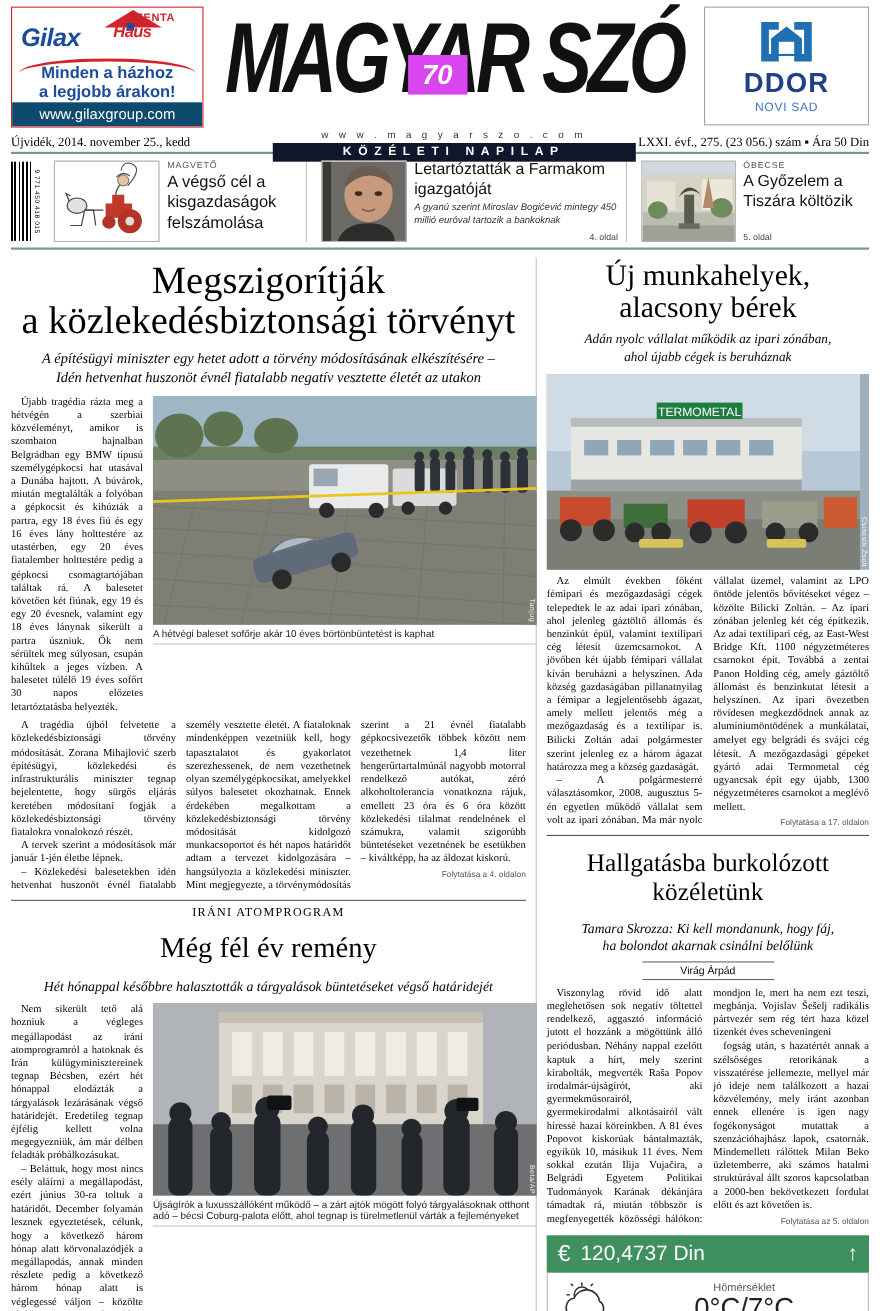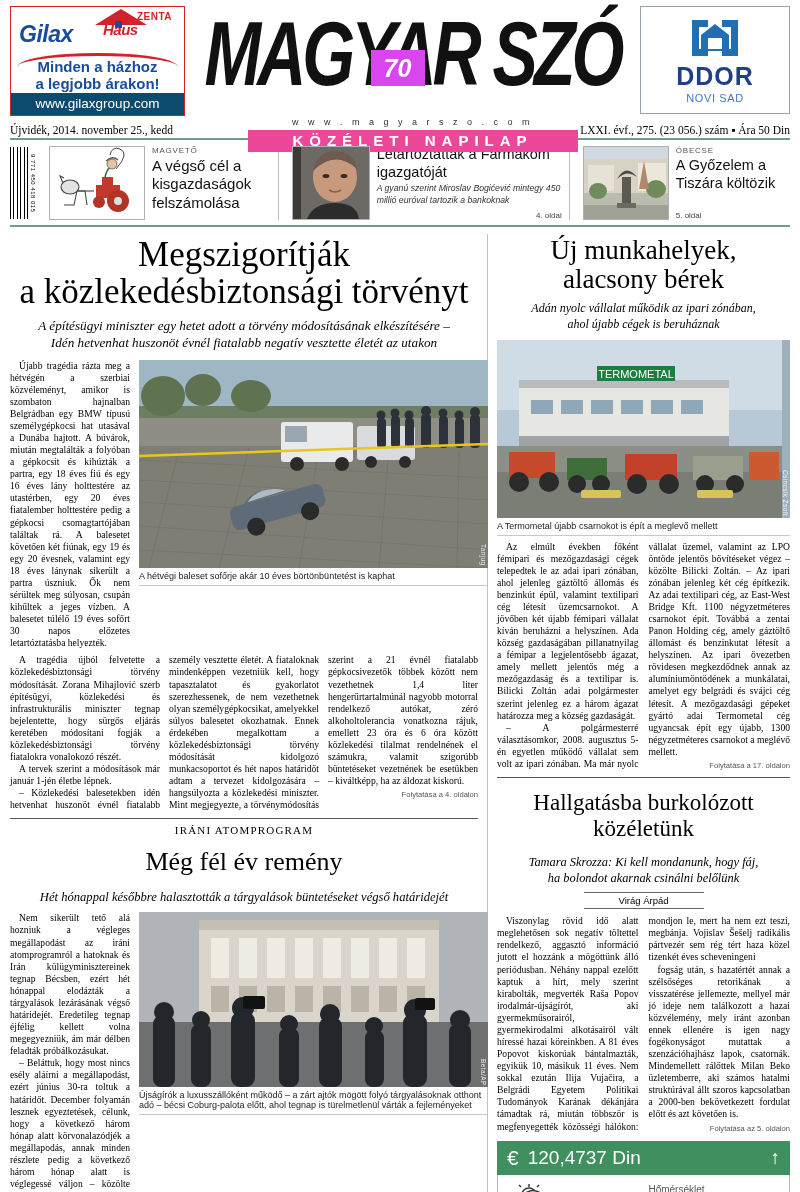--- a/index.html
+++ b/index.html
@@ -14,21 +14,21 @@
 
   
   .masthead{display:flex;align-items:flex-start;height:128px;padding-top:6px;box-sizing:border-box;}
   .ad-gilax{width:175px;height:110px;border:1px solid #d2232a;box-sizing:border-box;
     display:flex;flex-direction:column;background:#fff;position:relative;overflow:hidden;}
   .gil-top{flex:0 0 46px;position:relative;}
   .gil-word{position:absolute;left:8px;top:14px;font-family:"Liberation Sans",sans-serif;
     font-weight:bold;font-size:23px;color:#1a4b9c;font-style:italic;letter-spacing:-.5px;}
   .gil-haus{position:absolute;left:92px;top:14px;font-family:"Liberation Sans",sans-serif;
     font-weight:bold;font-size:15px;color:#d2232a;font-style:italic;letter-spacing:-.5px;}
-  .gil-zenta{position:absolute;right:12px;top:4px;font-family:"Liberation Sans",sans-serif;
+  .gil-zenta{position:absolute;right:25px;top:4px;font-family:"Liberation Sans",sans-serif;
     font-weight:bold;font-size:10px;color:#d2232a;letter-spacing:.5px;}
   .gil-roof{position:absolute;left:84px;top:2px;width:0;height:0;
     border-left:26px solid transparent;border-right:26px solid transparent;border-bottom:16px solid #d2232a;}
   .gil-win{position:absolute;left:104px;top:14px;width:7px;height:7px;background:#1a4b9c;}
   .gil-swoosh{height:9px;position:relative;}
   .gil-swoosh:after{content:"";position:absolute;left:6px;right:6px;top:0;height:14px;
     border-top:3px solid #d2232a;border-radius:50%/14px 14px 0 0;}
   .gil-mid{flex:1;display:flex;flex-direction:column;justify-content:center;align-items:center;
     font-family:"Liberation Sans",sans-serif;font-weight:bold;font-size:15px;color:#1a4b9c;line-height:1.12;}
   .gil-bot{background:#0c4a6e;color:#fff;font-family:"Liberation Sans",sans-serif;font-weight:normal;
@@ -37,22 +37,22 @@
   .logo-wrap{flex:1;display:flex;flex-direction:column;align-items:center;justify-content:flex-start;
     position:relative;padding-top:2px;}
   .logo-main{position:relative;font-family:"Liberation Sans",sans-serif;font-weight:bold;
     font-size:68px;letter-spacing:-4px;line-height:.92;color:#111;font-style:italic;
     transform:scaleY(1.33);transform-origin:top center;margin-top:4px;}
   .logo-70{position:absolute;left:calc(50% - 42px);top:44px;width:54px;height:36px;background:#d946ef;
     display:flex;align-items:center;justify-content:center;color:#fff;
     font-family:"Liberation Sans",sans-serif;font-weight:bold;font-size:25px;font-style:italic;z-index:3;}
   .logo-url{margin-top:42px;font-family:"Liberation Sans",sans-serif;font-size:9px;
     letter-spacing:3.5px;color:#333;}
-  .logo-strip{margin-top:3px;background:#ec4899;color:#fff;width:330px;text-align:center;
-    font-family:"Liberation Sans",sans-serif;font-size:15px;letter-spacing:6px;padding:2px 0 3px;font-weight:bold;}
+  .logo-strip{margin-top:3px;background:#0f172a;color:#fff;width:330px;text-align:center;
+    font-family:"Liberation Sans",sans-serif;font-size:11px;letter-spacing:6px;padding:2px 0 3px;font-weight:bold;}
 
   .ad-ddor{width:150px;height:108px;border:1px solid #9aa3ad;box-sizing:border-box;
     display:flex;flex-direction:column;align-items:center;justify-content:center;background:#fff;}
   .ddor-mark{width:52px;height:44px;position:relative;margin-bottom:4px;}
   .ddor-name{font-family:"Liberation Sans",sans-serif;font-weight:bold;font-size:25px;
     letter-spacing:1px;color:#1f3f87;line-height:1;}
   .ddor-sub{font-family:"Liberation Sans",sans-serif;font-size:11px;color:#3e79bf;
     letter-spacing:.6px;margin-top:3px;}
 
   .infoline{display:flex;align-items:flex-end;justify-content:space-between;
@@ -472,21 +472,20 @@
             <circle cx="238" cy="144" r="9" fill="#2b2b2b"></circle>
             <rect x="252" y="112" width="30" height="28" fill="#cc5a30"></rect>
           </g>
           <g fill="#d8c25a">
             <rect x="84" y="150" width="40" height="8" rx="2"></rect>
             <rect x="200" y="150" width="36" height="8" rx="2"></rect>
           </g>
         </svg>
         <div class="credit">Csincsik Zsolt</div>
       </div>
-      <div class="caption">A Termometal újabb csarnokot is épít a meglevő mellett</div>
 
       <div class="cols2" style="margin-top:5px;">
         <div class="bodytext">
           <p class="first">Az elmúlt években főként fémipari és mezőgazdasági cégek telepedtek le az adai ipari zónában, ahol jelenleg gáztöltő állomás és benzinkút épül, valamint textilipari cég létesít üzemcsarnokot. A jövőben két újabb fémipari vállalat kíván beruházni a helyszínen. Ada község gazdaságában pillanatnyilag a fémipar a legjelentősebb ágazat, amely mellett jelentős még a mezőgazdaság és a textilipar is. Bilicki Zoltán adai polgármester szerint jelenleg ez a három ágazat határozza meg a község gazdaságát.</p>
           <p>– A polgármesterré választásomkor, 2008. augusztus 5-én egyetlen működő vállalat sem volt az ipari zónában. Ma már nyolc vállalat üzemel, valamint az LPO öntöde jelentős bővítéseket végez – közölte Bilicki Zoltán. – Az ipari zónában jelenleg két cég építkezik. Az adai textilipari cég, az East-West Bridge Kft. 1100 négyzetméteres csarnokot épít. Továbbá a zentai Panon Holding cég, amely gáztöltő állomást és benzinkutat létesít a helyszínen. Az ipari övezetben rövidesen megkezdődnek annak az alumíniumöntödének a munkálatai, amelyet egy belgrádi és svájci cég létesít. A mezőgazdasági gépeket gyártó adai Termometal cég ugyancsak épít egy újabb, 1300 négyzetméteres csarnokot a meglévő mellett.</p>
           <div class="contin">Folytatása a 17. oldalon</div>
         </div>
       </div>
 
       <div class="sect-rule"></div>

